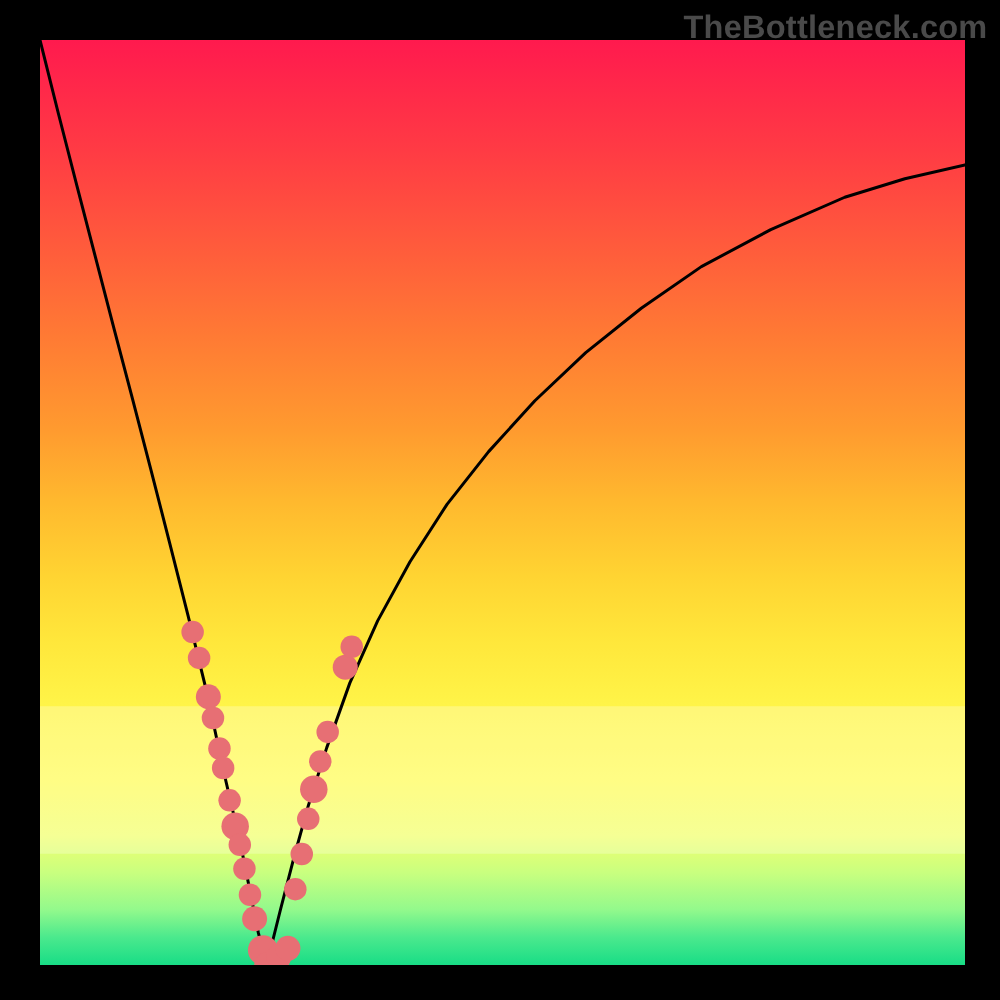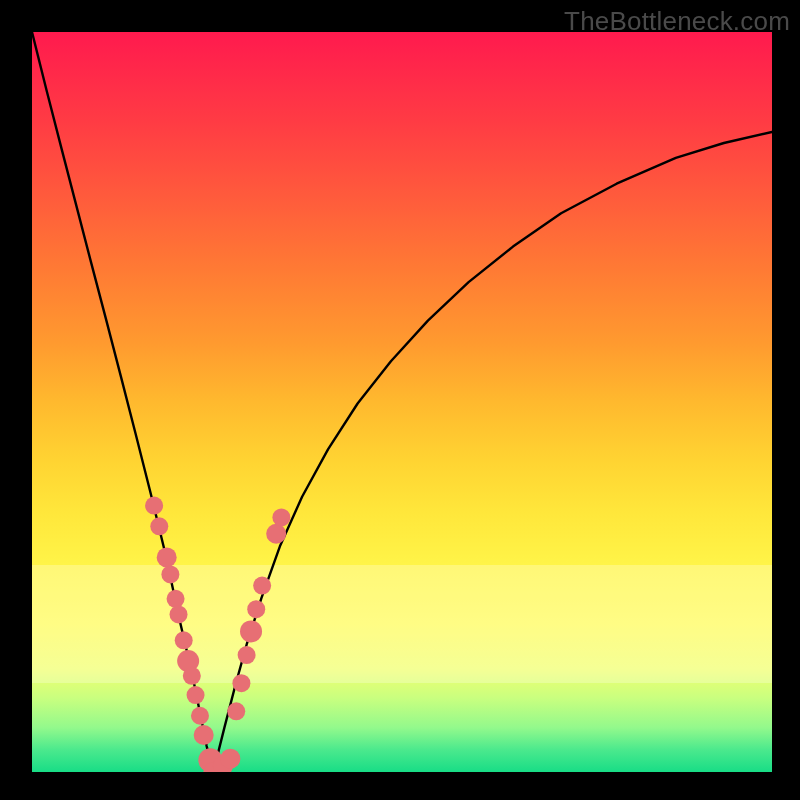--- a/index.html
+++ b/index.html
@@ -39,21 +39,21 @@
       #4be98d 97%,
       #18dd86 100%
     );
   }
   .watermark {
     position: absolute;
     top: 6px;
     right: 10px;
     color: #4a4a4a;
     font-size: 26px;
-    font-weight: 400;
+    font-weight: 700;
     letter-spacing: 0.2px;
     user-select: none;
   }
   svg {
     position: absolute;
     top: 0;
     left: 0;
   }
   .pale-band {
     position: absolute;

